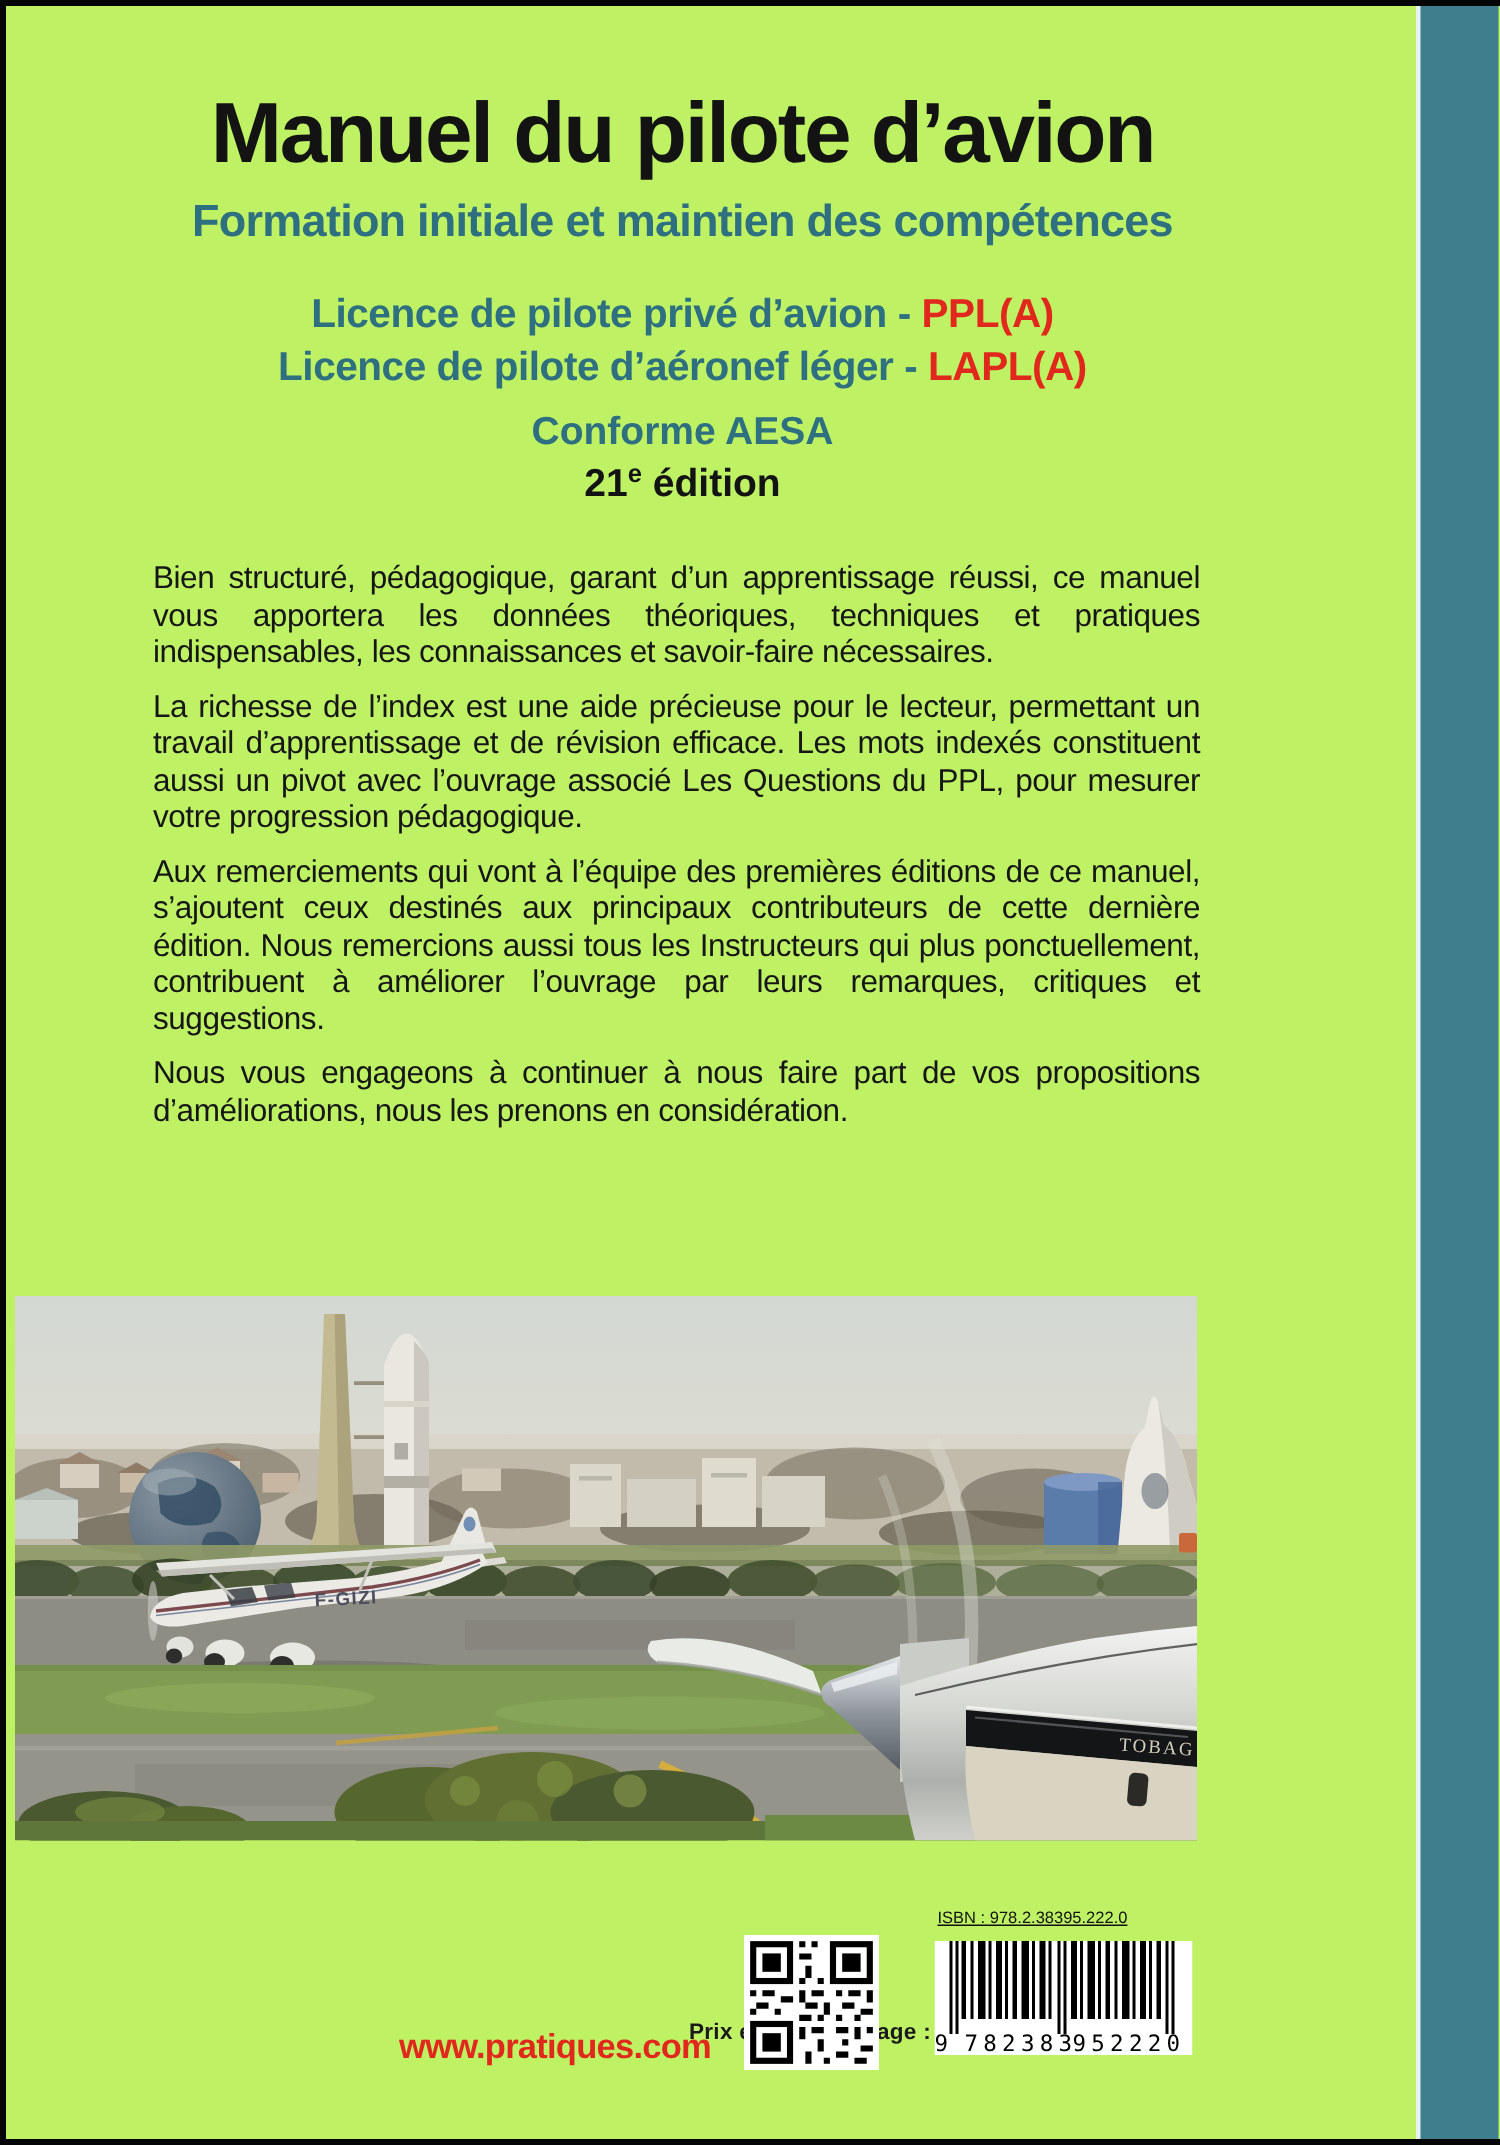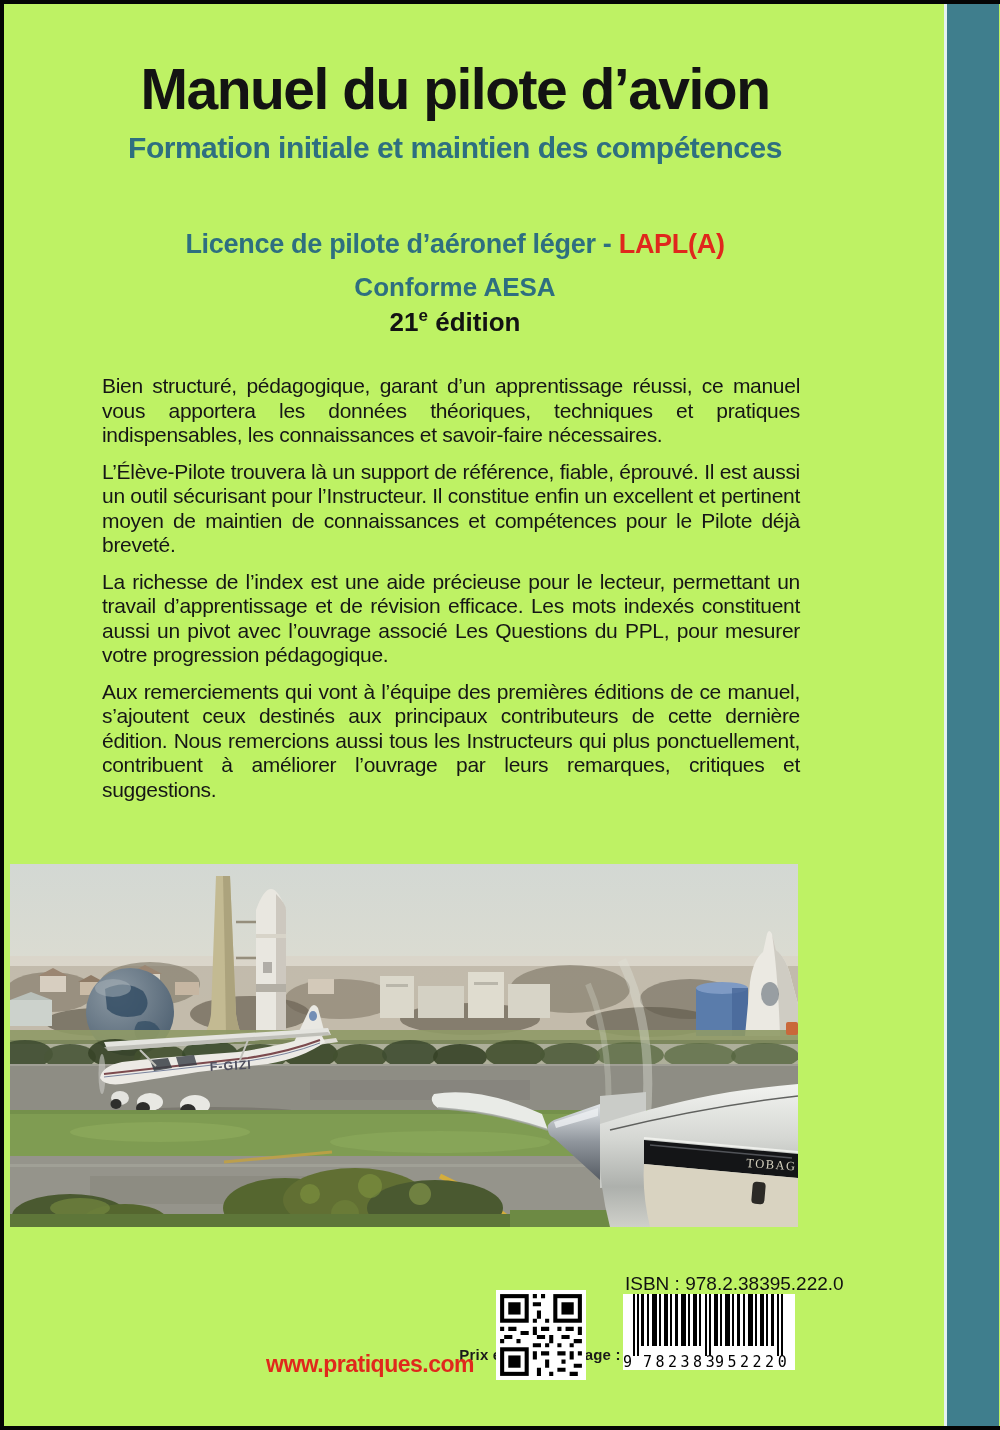--- a/index.html
+++ b/index.html
@@ -21,42 +21,43 @@
         letter-spacing:-0.3px;color:#161616;text-align:justify;}
   .body-text p{margin:0 0 12px 0;}
   .photo{position:absolute;left:10px;top:864px;width:788px;height:363px;z-index:5;}
   .photo svg{display:block;width:100%;height:100%;}
   .website{position:absolute;left:220px;top:1351px;width:300px;text-align:center;
         font-size:23px;font-weight:bold;color:#e0281c;letter-spacing:-0.5px;}
   .qr-label{position:absolute;left:450px;top:1346px;width:180px;text-align:center;
         font-size:15px;color:#1a1a1a;font-weight:bold;letter-spacing:0.2px;}
   .qr{position:absolute;left:496px;top:1290px;width:90px;height:90px;}
   .ref{position:absolute;left:625px;top:1203px;font-size:14px;color:#111;}
-  .isbn{position:absolute;left:625px;top:1273px;font-size:19px;color:#111;}
+  .isbn{position:absolute;left:625px;top:1273px;font-size:11px;color:#111;text-decoration:underline;}
   .barcode{position:absolute;left:623px;top:1294px;width:172px;height:76px;}
 </style>
 </head>
 <body>
 
 <div class="page">
   <div class="spine-strip"></div>
 
   <div class="center-col title">Manuel du pilote d’avion</div>
   <div class="center-col subtitle">Formation initiale et maintien des compétences</div>
 
+  <div class="center-col licence lic1"><span>Licence de pilote privé d’avion - </span><span class="code">PPL(A)</span></div>
   <div class="center-col licence lic2"><span>Licence de pilote d’aéronef léger - </span><span class="code">LAPL(A)</span></div>
 
   <div class="center-col conforme">Conforme AESA</div>
   <div class="center-col edition"><span>21</span><sup>e</sup>&nbsp;<span>édition</span></div>
 
   <div class="body-text">
     <p>Bien structuré, pédagogique, garant d’un apprentissage réussi, ce manuel vous apportera les données théoriques, techniques et pratiques indispensables, les connaissances et savoir-faire nécessaires.</p>
-    <p>L’Élève-Pilote trouvera là un support de référence, fiable, éprouvé. Il est aussi un outil sécurisant pour l’Instructeur. Il constitue enfin un excellent et pertinent moyen de maintien de connaissances et compétences pour le Pilote déjà breveté.</p>
     <p>La richesse de l’index est une aide précieuse pour le lecteur, permettant un travail d’apprentissage et de révision efficace. Les mots indexés constituent aussi un pivot avec l’ouvrage associé Les Questions du PPL, pour mesurer votre progression pédagogique.</p>
     <p>Aux remerciements qui vont à l’équipe des premières éditions de ce manuel, s’ajoutent ceux destinés aux principaux contributeurs de cette dernière édition. Nous remercions aussi tous les Instructeurs qui plus ponctuellement, contribuent à améliorer l’ouvrage par leurs remarques, critiques et suggestions.</p>
+    <p>Nous vous engageons à continuer à nous faire part de vos propositions d’améliorations, nous les prenons en considération.</p>
   </div>
 
   <div class="photo">
     <svg viewBox="0 0 788 363" preserveAspectRatio="none">
       <defs>
         <linearGradient id="sky" x1="0" y1="0" x2="0" y2="1">
           <stop offset="0" stop-color="#d3d8d3"></stop>
             <stop offset="0.55" stop-color="#dcdcd1"></stop>
             <stop offset="1" stop-color="#e3ddcd"></stop>
         </linearGradient>

